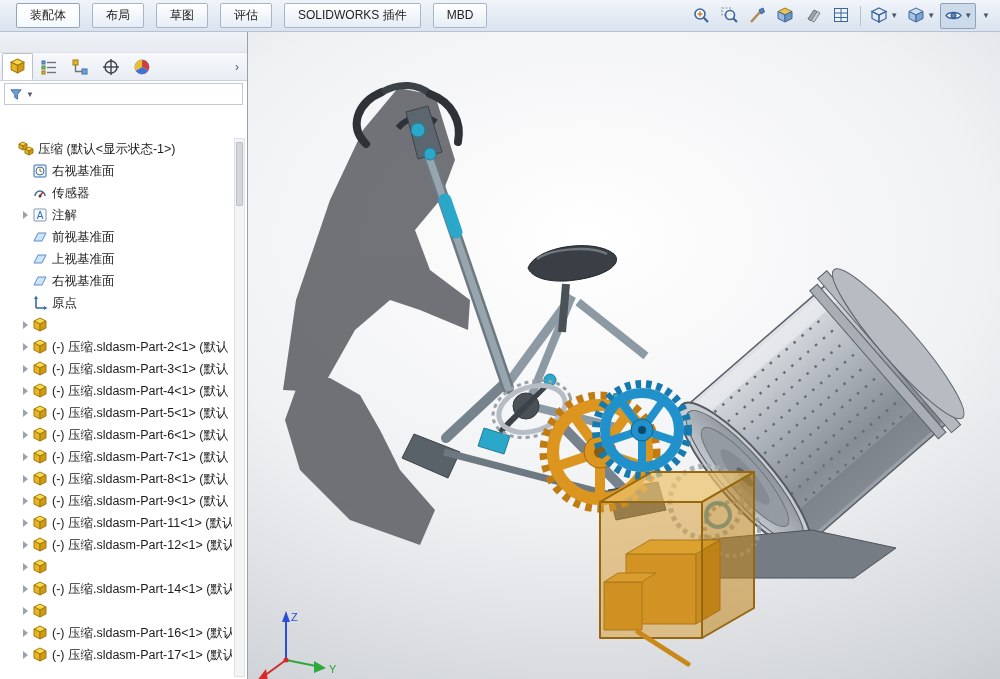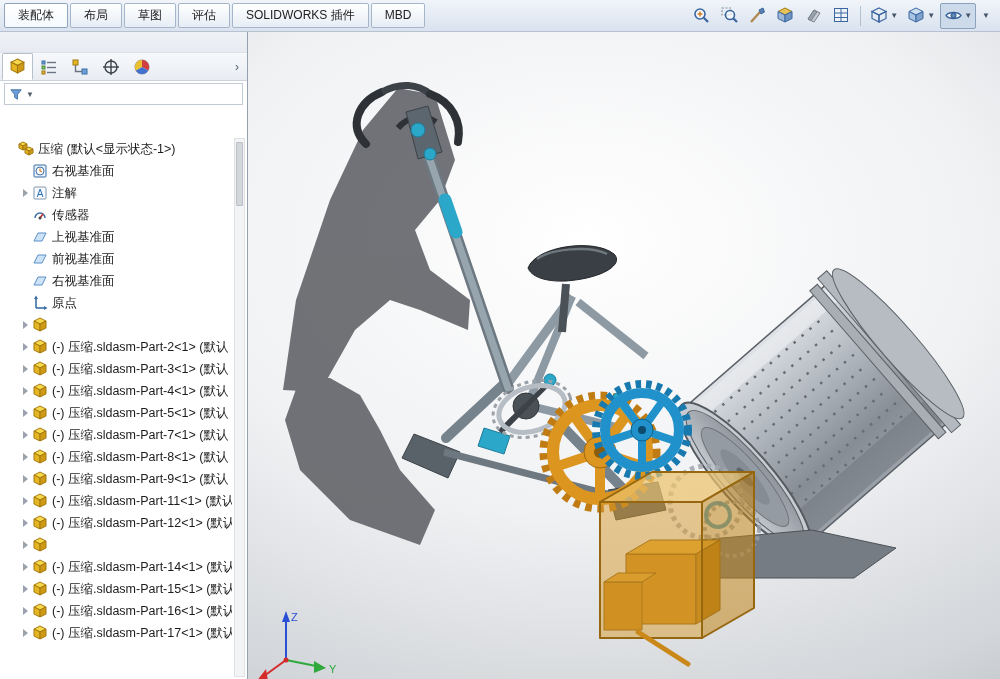--- a/index.html
+++ b/index.html
@@ -3,21 +3,21 @@
 <meta charset="utf-8">
 <style>
   html,body{margin:0;padding:0;}
   body{width:1000px;height:679px;overflow:hidden;position:relative;
        font-family:"Liberation Sans","DejaVu Sans",sans-serif;font-size:12px;color:#1c1c1c;
        background:#d0d4d8;}
   
   .ribbon{position:absolute;top:0;left:0;right:0;height:32px;
           background:linear-gradient(#f1f5fa,#d9e2ee);border-bottom:1px solid #b6c2d1;
           display:flex;align-items:center;box-sizing:border-box;}
-  .rtabs{display:flex;gap:2px;padding-left:4px;}
+  .rtabs{display:flex;gap:12px;padding-left:16px;}
   .rtab{height:23px;line-height:23px;padding:0 13px;border:1px solid #a6b6ca;
         background:linear-gradient(#ffffff,#e6edf5);border-radius:2px;color:#222;cursor:default;}
   .rtab.active{background:linear-gradient(#ffffff,#f5f9fd);border-color:#8fa5bd;}
   .view-tools{margin-left:auto;display:flex;align-items:center;gap:1px;padding-right:6px;}
   .vt-btn{display:flex;align-items:center;height:24px;padding:0 3px;border:1px solid transparent;border-radius:2px;}
   .vt-btn.active{background:#ccdaea;border-color:#8aa2bb;}
   .vt-caret{font-size:8px;color:#46566a;margin-left:1px;}
   .vt-sep{width:1px;height:20px;background:#b3c0cf;margin:0 4px;}
   .vt-btn svg{display:block;}
   
@@ -241,59 +241,59 @@
     </div>
 
     <div class="trow">
       <span class="exp"></span>
       <span class="ticon"><svg width="16" height="16" viewBox="0 0 16 16">
             <use href="#i-history" xlink:href="#i-history"></use>
           </svg></span>
       <span class="tlabel">右视基准面</span>
     </div>
     <div class="trow">
+      <span class="exp"></span>
+      <span class="ticon"><svg width="16" height="16" viewBox="0 0 16 16">
+            <use href="#i-sensor" xlink:href="#i-sensor"></use>
+          </svg></span>
+      <span class="tlabel">传感器</span>
+    </div>
+    <div class="trow">
       <span class="exp">
           <span class="tri"></span>
         </span>
       <span class="ticon"><svg width="16" height="16" viewBox="0 0 16 16">
             <use href="#i-annot" xlink:href="#i-annot"></use>
           </svg></span>
       <span class="tlabel">注解</span>
     </div>
     <div class="trow">
       <span class="exp"></span>
       <span class="ticon"><svg width="16" height="16" viewBox="0 0 16 16">
-            <use href="#i-sensor" xlink:href="#i-sensor"></use>
-          </svg></span>
-      <span class="tlabel">传感器</span>
+            <use href="#i-plane" xlink:href="#i-plane"></use>
+          </svg></span>
+      <span class="tlabel">前视基准面</span>
     </div>
     <div class="trow">
       <span class="exp"></span>
       <span class="ticon"><svg width="16" height="16" viewBox="0 0 16 16">
             <use href="#i-plane" xlink:href="#i-plane"></use>
           </svg></span>
       <span class="tlabel">上视基准面</span>
     </div>
     <div class="trow">
       <span class="exp"></span>
       <span class="ticon"><svg width="16" height="16" viewBox="0 0 16 16">
             <use href="#i-plane" xlink:href="#i-plane"></use>
           </svg></span>
-      <span class="tlabel">前视基准面</span>
+      <span class="tlabel">右视基准面</span>
     </div>
     <div class="trow">
       <span class="exp"></span>
       <span class="ticon"><svg width="16" height="16" viewBox="0 0 16 16">
-            <use href="#i-plane" xlink:href="#i-plane"></use>
-          </svg></span>
-      <span class="tlabel">右视基准面</span>
-    </div>
-    <div class="trow">
-      <span class="exp"></span>
-      <span class="ticon"><svg width="16" height="16" viewBox="0 0 16 16">
             <use href="#i-origin" xlink:href="#i-origin"></use>
           </svg></span>
       <span class="tlabel">原点</span>
     </div>
 
     <div class="trow">
         <span class="exp">
           <span class="tri"></span>
         </span>
         <span class="ticon"><svg width="16" height="16" viewBox="0 0 16 16">
@@ -336,20 +336,29 @@
           </svg></span>
         <span class="tlabel">(-) 压缩.sldasm-Part-5&lt;1&gt; (默认</span>
       </div>
     <div class="trow">
         <span class="exp">
           <span class="tri"></span>
         </span>
         <span class="ticon"><svg width="16" height="16" viewBox="0 0 16 16">
             <use href="#i-cube" xlink:href="#i-cube"></use>
           </svg></span>
+        <span class="tlabel">(-) 压缩.sldasm-Part-6&lt;1&gt; (默认</span>
+      </div>
+    <div class="trow">
+        <span class="exp">
+          <span class="tri"></span>
+        </span>
+        <span class="ticon"><svg width="16" height="16" viewBox="0 0 16 16">
+            <use href="#i-cube" xlink:href="#i-cube"></use>
+          </svg></span>
         <span class="tlabel">(-) 压缩.sldasm-Part-7&lt;1&gt; (默认</span>
       </div>
     <div class="trow">
         <span class="exp">
           <span class="tri"></span>
         </span>
         <span class="ticon"><svg width="16" height="16" viewBox="0 0 16 16">
             <use href="#i-cube" xlink:href="#i-cube"></use>
           </svg></span>
         <span class="tlabel">(-) 压缩.sldasm-Part-8&lt;1&gt; (默认</span>
@@ -398,21 +407,20 @@
           </svg></span>
         <span class="tlabel">(-) 压缩.sldasm-Part-14&lt;1&gt; (默认</span>
       </div>
     <div class="trow">
         <span class="exp">
           <span class="tri"></span>
         </span>
         <span class="ticon"><svg width="16" height="16" viewBox="0 0 16 16">
             <use href="#i-cube" xlink:href="#i-cube"></use>
           </svg></span>
-        <span class="tlabel">(-) 压缩.sldasm-Part-15&lt;1&gt; (默认</span>
       </div>
     <div class="trow">
         <span class="exp">
           <span class="tri"></span>
         </span>
         <span class="ticon"><svg width="16" height="16" viewBox="0 0 16 16">
             <use href="#i-cube" xlink:href="#i-cube"></use>
           </svg></span>
         <span class="tlabel">(-) 压缩.sldasm-Part-16&lt;1&gt; (默认</span>
       </div>

